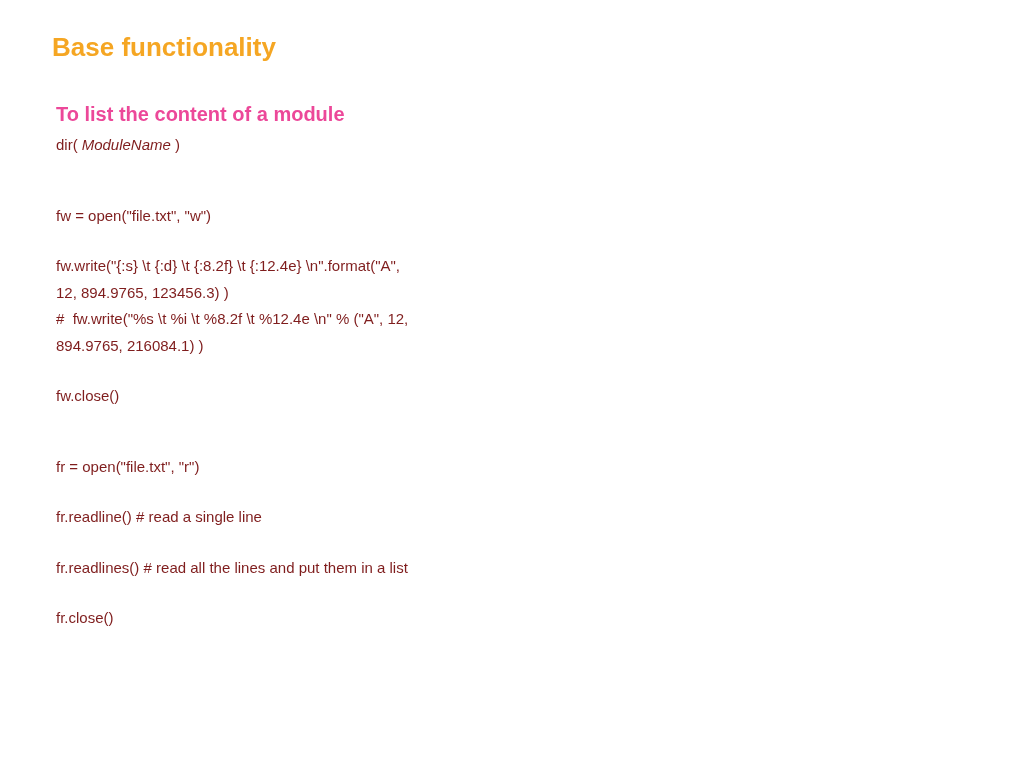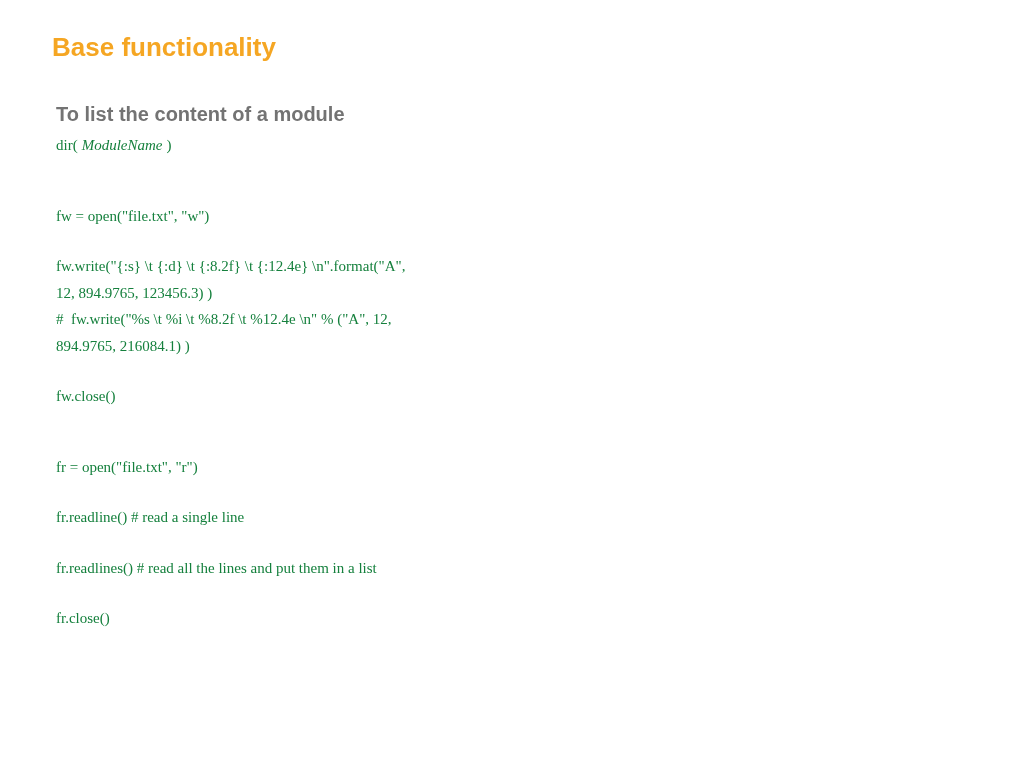--- a/index.html
+++ b/index.html
@@ -19,27 +19,27 @@
       font-size: 26px;
       font-weight: bold;
       margin-bottom: 40px;
     }
     .section {
       margin-bottom: 24px;
     }
     .section-heading {
       font-size: 20px;
       font-weight: bold;
-      color: #737373;
+      color: #ec4899;
       margin-bottom: 8px;
     }
     .code-block {
-      font-family: Liberation Serif, serif;
+      font-family: Liberation Sans, sans-serif;
       font-size: 15px;
-      color: #15803d;
+      color: #7f1d1d;
       line-height: 1.5;
       margin-bottom: 4px;
       white-space: pre;
     }
     .code-italic {
       font-style: italic;
     }
     .spacer {
       height: 20px;
     }

